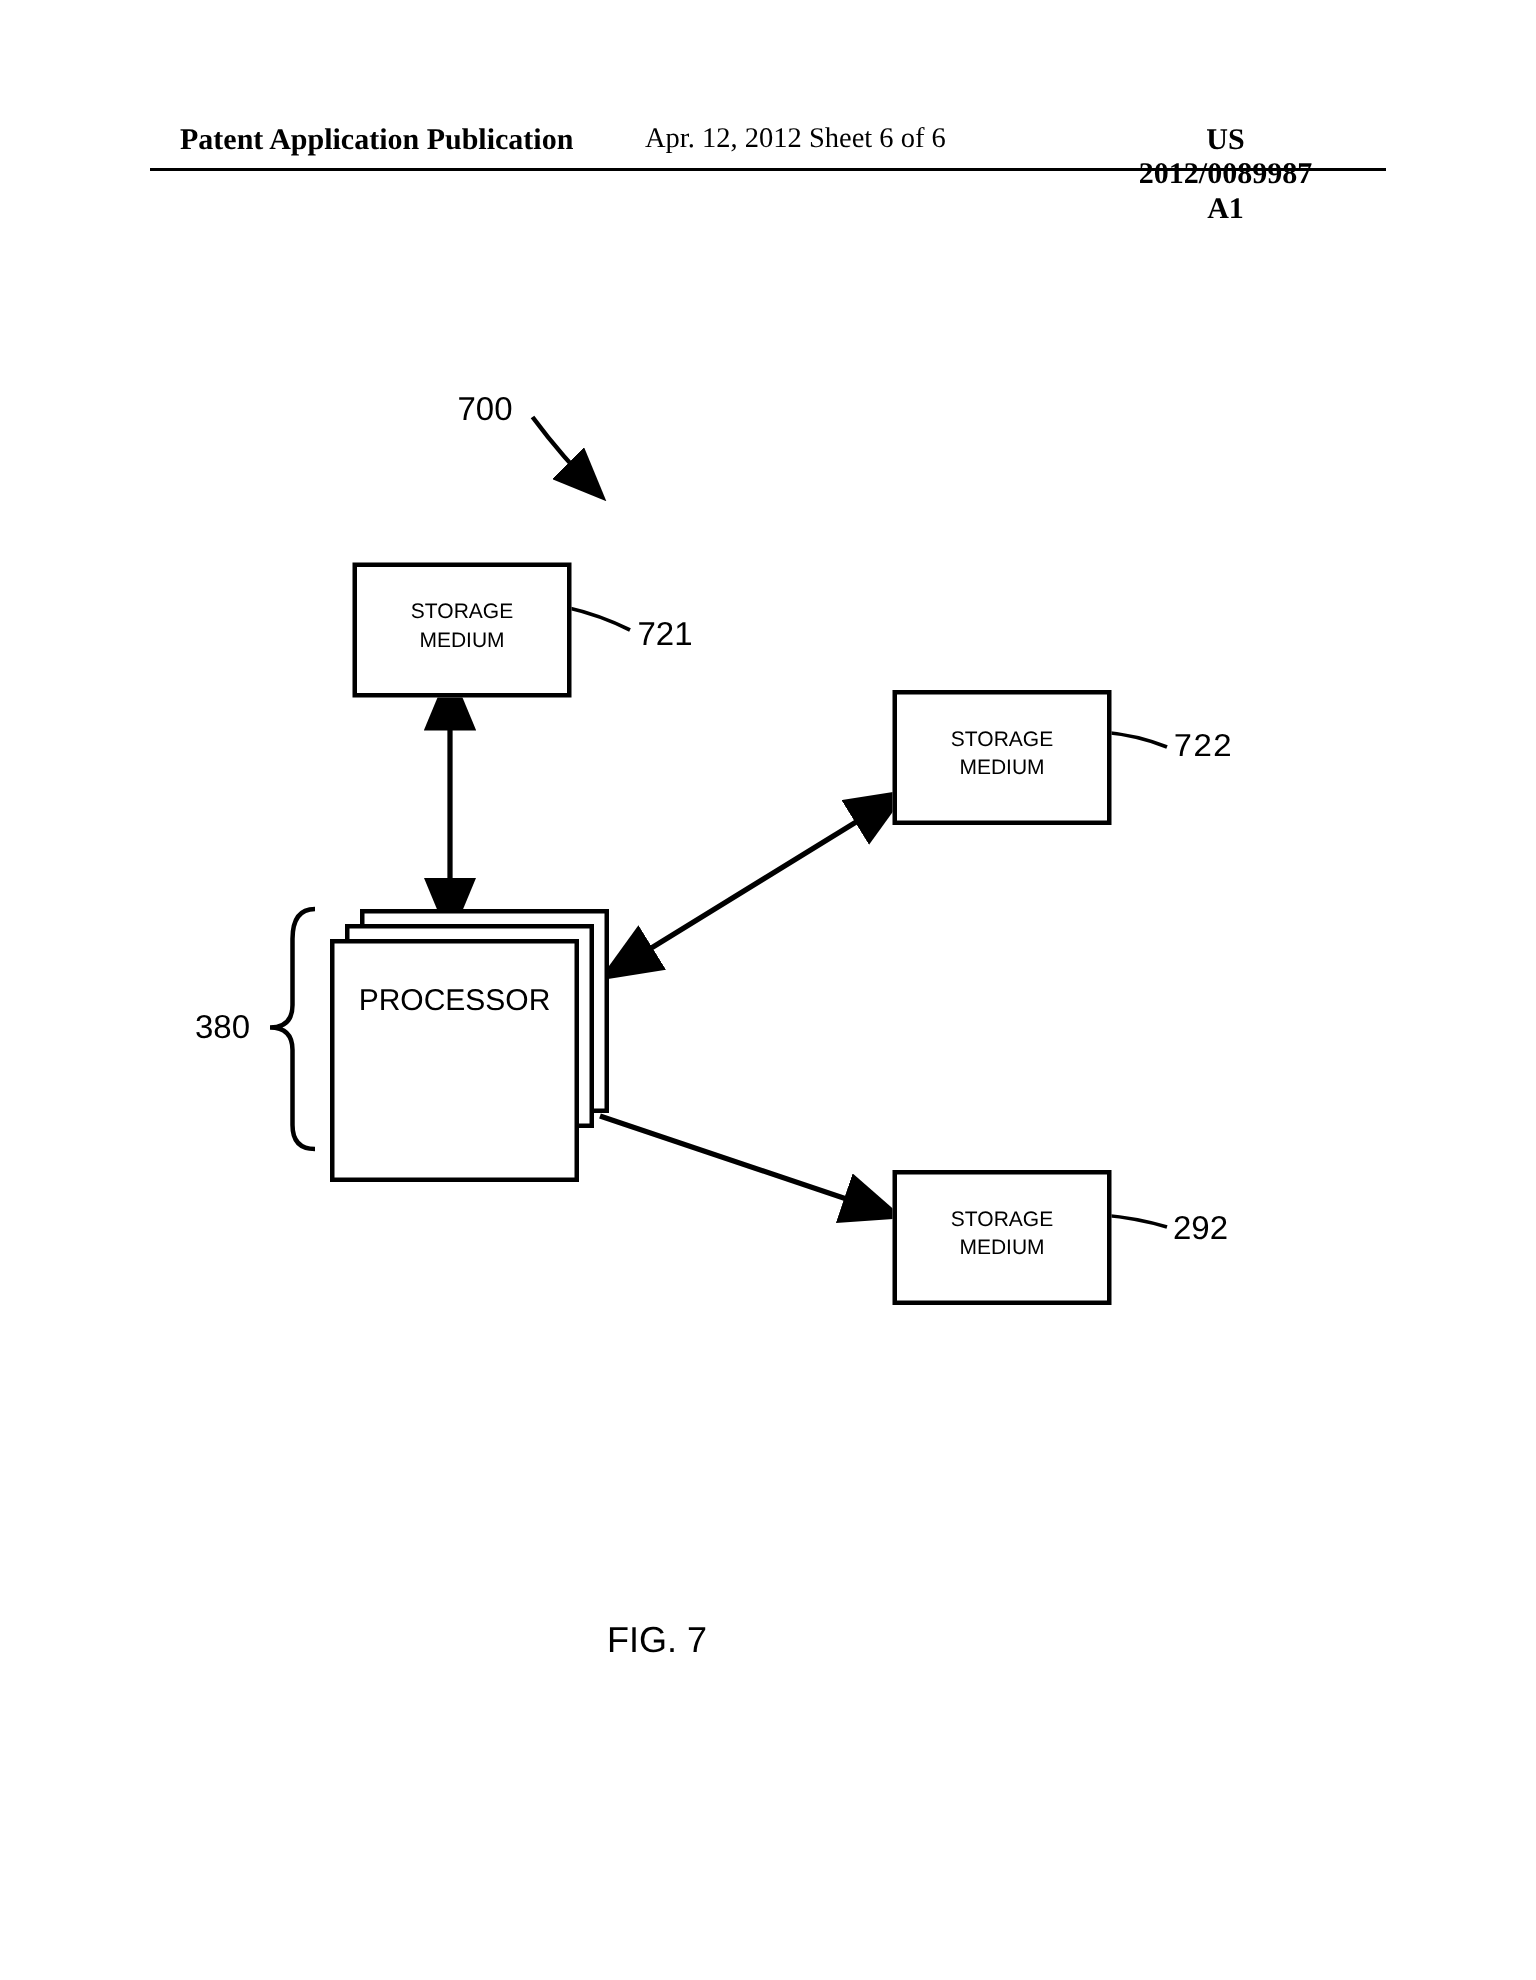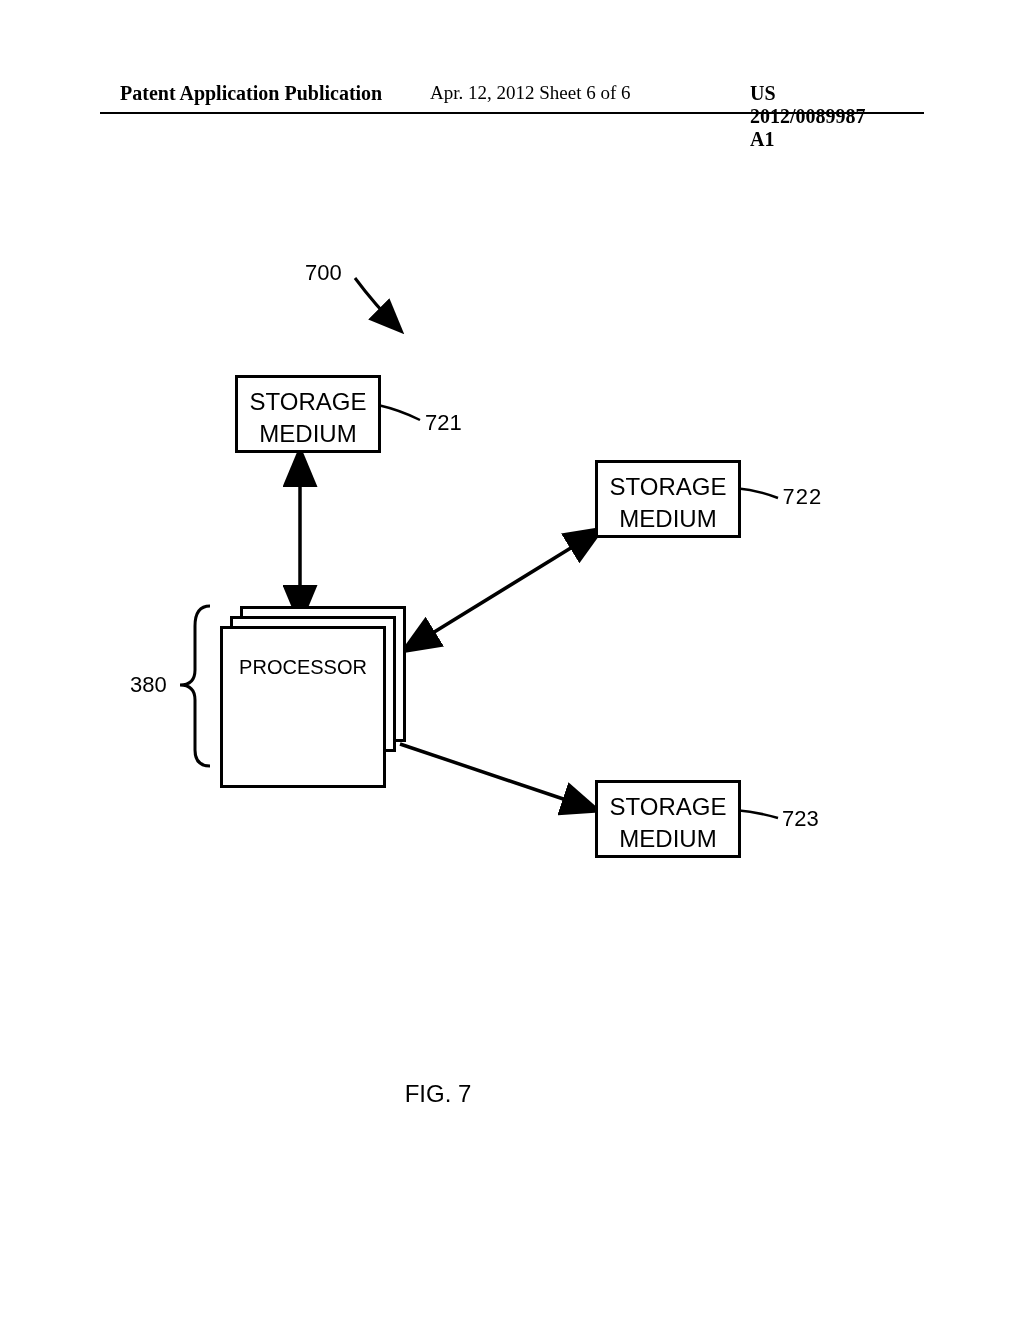--- a/index.html
+++ b/index.html
@@ -15,20 +15,21 @@
     position: relative;
     width: 1024px;
     height: 1320px;
   }
   .header {
     position: absolute;
     top: 82px;
     left: 0;
     width: 884px;
     height: 30px;
+    text-align: center;
   }
   .header-left {
     position: absolute;
     left: 120px;
     top: 0;
     font-weight: bold;
     font-size: 20px;
   }
   .header-mid {
     position: absolute;
@@ -60,23 +61,23 @@
   .box {
     position: absolute;
     border: 3px solid #000;
     background: #fff;
     text-align: center;
     font-family: Arial, Helvetica, sans-serif;
   }
   .storage {
     width: 140px;
     height: 64px;
-    font-size: 24px;
-    line-height: 32px;
-    padding-top: 8px;
+    font-size: 14px;
+    line-height: 19px;
+    padding-top: 20px;
   }
   .proc-back2 {
     width: 160px;
     height: 130px;
     left: 140px;
     top: 356px;
   }
   .proc-back1 {
     width: 160px;
     height: 130px;
@@ -168,21 +169,21 @@
     <div class="label" style="left:325px; top:160px;">721</div>
 
     <div class="box storage" style="left:495px; top:210px;">
       <span>STORAGE<br>MEDIUM</span>
     </div>
     <div class="label" style="left:682px; top:236px;font-family:Liberation Mono, monospace;">722</div>
 
     <div class="box storage" style="left:495px; top:530px;">
       <span>STORAGE<br>MEDIUM</span>
     </div>
-    <div class="label" style="left:682px; top:556px;">723</div>
+    <div class="label" style="left:682px; top:556px;">292</div>
 
     <div class="box proc-back2"></div>
     <div class="box proc-back1"></div>
     <div class="box proc-front">
       <span>PROCESSOR</span>
     </div>
 
     <div class="label" style="left:30px; top:422px;">380</div>
 
   </div>

